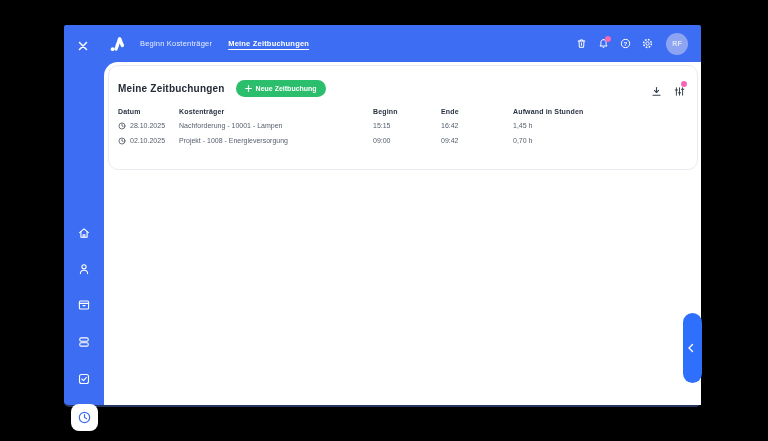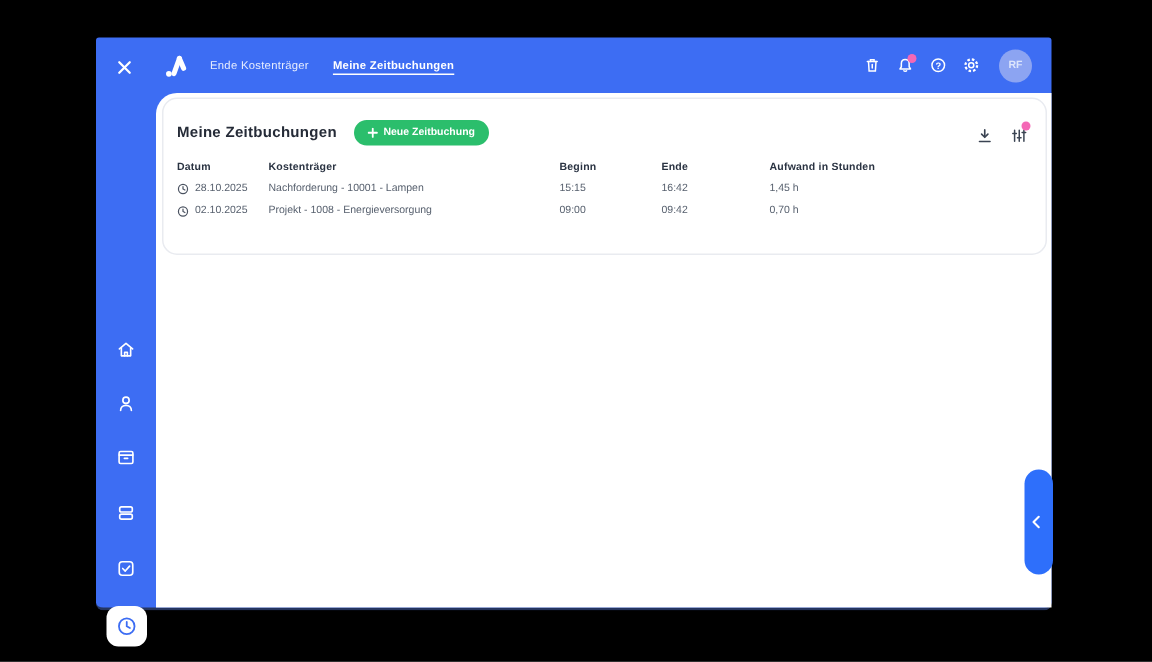--- a/index.html
+++ b/index.html
@@ -63,21 +63,21 @@
         </svg>
       </div>
       <div class="logo">
         <svg width="20" height="20" viewBox="0 0 20 20">
           <circle cx="4.6" cy="15.2" r="1.9" fill="#fff"></circle>
           <path d="M8 15 L11.6 5" stroke="#fff" stroke-width="3.4" stroke-linecap="round"></path>
           <path d="M11.6 5 L14.4 11.5" stroke="#fff" stroke-width="3.4" stroke-linecap="round"></path>
         </svg>
       </div>
       <div class="nav-tabs">
-        <span class="nav-tab">Ende Kostenträger</span>
+        <span class="nav-tab">Beginn Kostenträger</span>
         <span class="nav-tab active">Meine Zeitbuchungen</span>
       </div>
       <div class="top-icons">
         <div class="tico">
           <svg width="11" height="11" viewBox="0 0 11 11" fill="none" stroke="#fff" stroke-width="1" stroke-linecap="round">
             <path d="M2.2 3 h6.6"></path>
               <path d="M4.3 3 V1.9 h2.4 V3"></path>
             <path d="M3 3 l.4 6.3 h4.2 L8 3"></path>
               <path d="M5.5 5 v2.3"></path>
           </svg>

